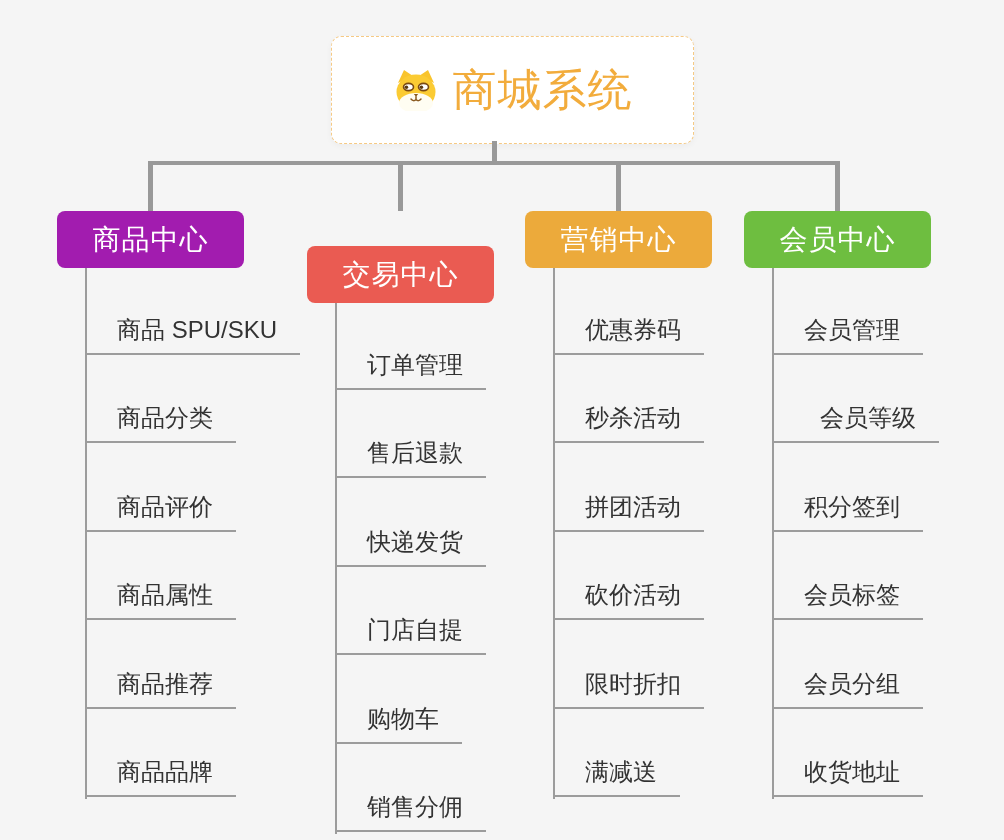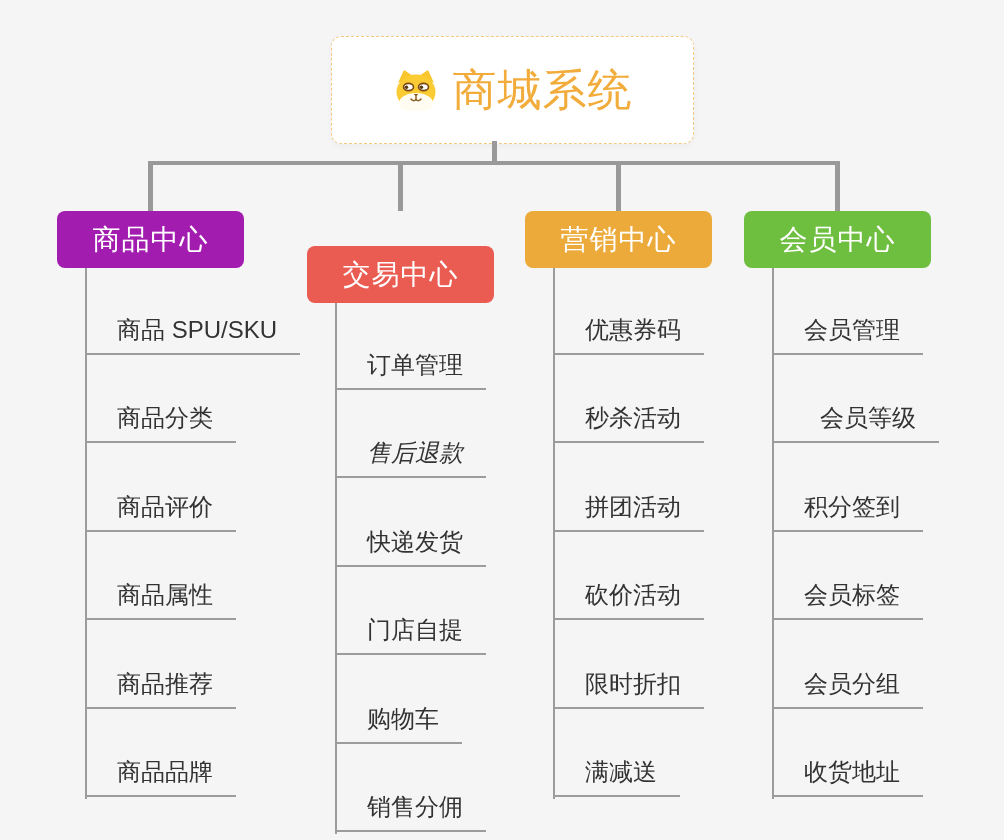--- a/index.html
+++ b/index.html
@@ -68,21 +68,21 @@
           <div class="leaf" style="top: 306px;">商品属性</div>
           <div class="leaf" style="top: 483px;">商品品牌</div>
           <div class="leaf" style="top: 395px;">商品推荐</div>
         </div>
       </div>
       <div class="branch" style="left: 307px; margin-top: 35px;">
         <div class="bnode" style="background: rgb(234, 91, 82);">交易中心</div>
         <div class="col">
           <div class="trunk"></div>
           <div class="leaf" style="top: 41px;">订单管理</div>
-          <div class="leaf" style="top: 129px; font-style: italic;">售后退款</div>
+          <div class="leaf" style="top: 129px;">售后退款</div>
           <div class="leaf" style="top: 218px;">快递发货</div>
           <div class="leaf" style="top: 306px;">门店自提</div>
           <div class="leaf" style="top: 395px;">购物车</div>
           <div class="leaf" style="top: 483px;">销售分佣</div>
         </div>
       </div>
       <div class="branch" style="left: 525px;">
         <div class="bnode" style="background: rgb(236, 170, 59);">营销中心</div>
         <div class="col">
           <div class="trunk"></div>

